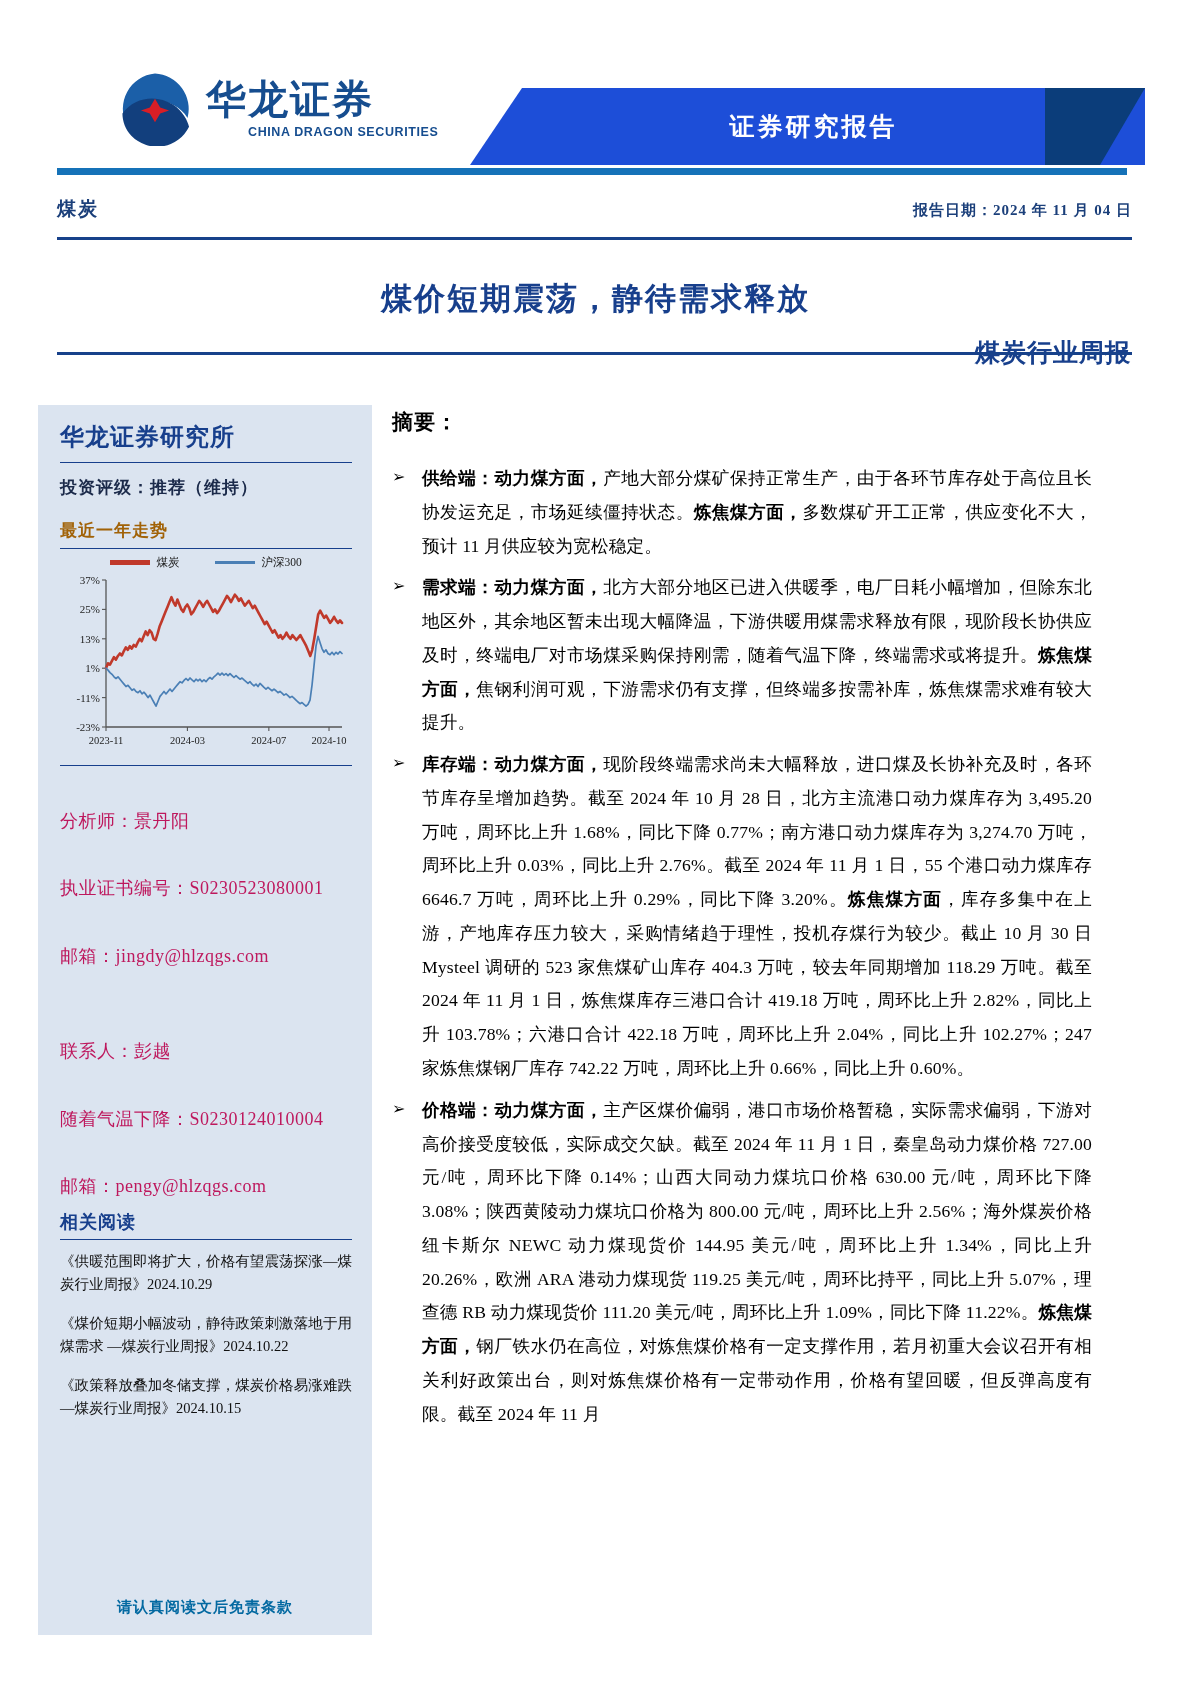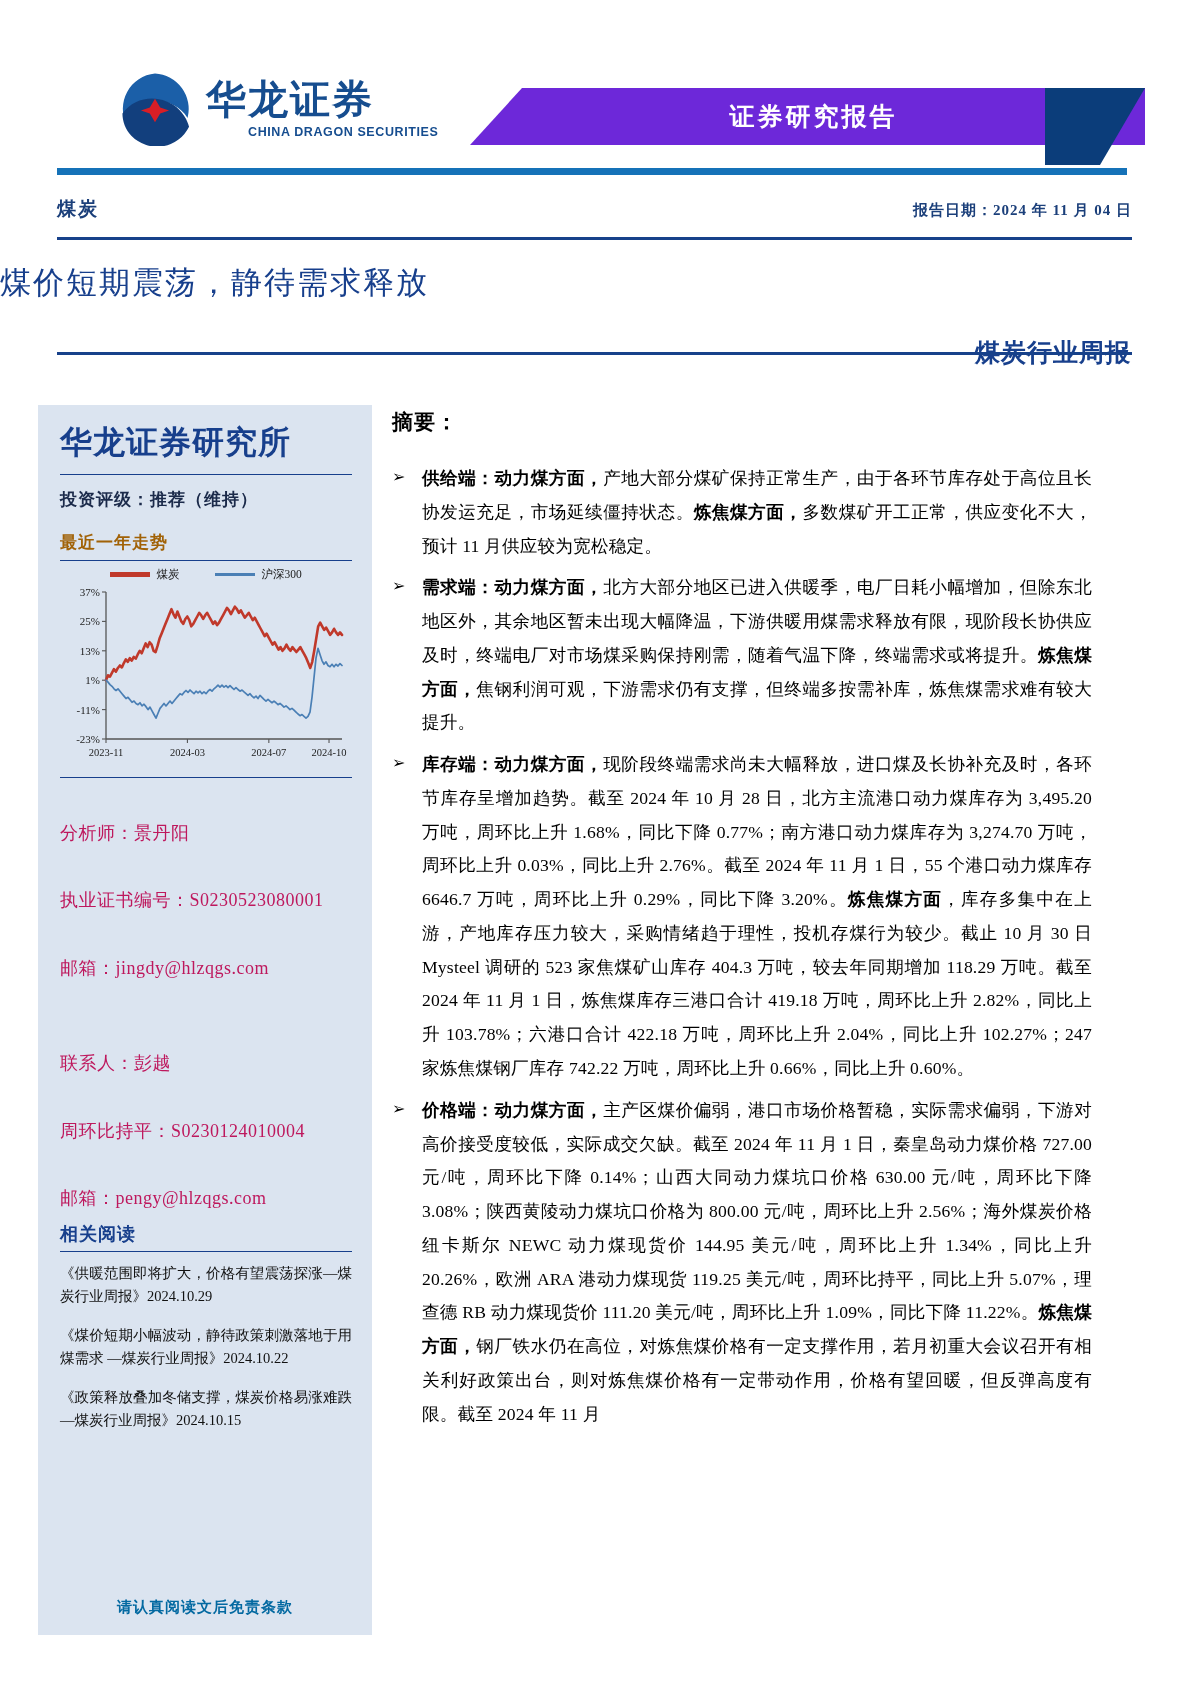--- a/index.html
+++ b/index.html
@@ -55,22 +55,22 @@
     margin-top: 7px;
     margin-left: 42px;
   }
 
   
   .banner {
     position: absolute;
     left: 470px;
     top: 88px;
     width: 675px;
-    height: 57px;
-    background: #6d28d9;
+    height: 77px;
+    background: #1d4ed8;
     clip-path: polygon(52px 0, 100% 0, 100% 100%, 0 100%);
     display: flex;
     align-items: center;
     justify-content: center;
   }
   .banner-text {
     color: #ffffff;
     font-size: 25px;
     font-weight: bold;
     letter-spacing: 3px;
@@ -122,25 +122,26 @@
     left: 57px;
     top: 237px;
     width: 1075px;
     height: 3px;
     background: #17418a;
   }
 
   
   .doc-title {
     position: absolute;
-    top: 262px;
+    top: 278px;
     left: 0;
     width: 1191px;
+    text-align: center;
     font-size: 31px;
-    font-weight: normal;
+    font-weight: bold;
     color: #173f8c;
     letter-spacing: 2px;
     font-family: "Liberation Sans", sans-serif;
   }
   .doc-subtitle {
     position: absolute;
     top: 316px;
     right: 60px;
     font-size: 25px;
     font-weight: bold;
@@ -164,21 +165,21 @@
     left: 38px;
     top: 405px;
     width: 334px;
     height: 1230px;
     background: #dbe4f0;
     padding: 0;
     box-sizing: border-box;
   }
   .sb-inner { padding: 16px 20px 0 22px; }
   .sb-title {
-    font-size: 32px;
+    font-size: 24px;
     font-weight: bold;
     color: #173f8c;
     letter-spacing: 1px;
     padding-bottom: 9px;
   }
   .sb-hr {
     border: 0;
     border-top: 1.6px solid #173f8c;
     margin: 0 0 13px 0;
   }
@@ -393,21 +394,21 @@
           </svg>
       </div>
     </div>
     <hr class="chart-bottom-rule">
 
     <div class="sb-line">分析师：景丹阳</div>
     <div class="sb-line">执业证书编号：S0230523080001</div>
     <div class="sb-line">邮箱：jingdy@hlzqgs.com</div>
     <div class="sb-gap"></div>
     <div class="sb-line">联系人：彭越</div>
-    <div class="sb-line">周环比持平：S0230124010004</div>
+    <div class="sb-line">随着气温下降：S0230124010004</div>
     <div class="sb-line">邮箱：pengy@hlzqgs.com</div>
 
     <div class="related-title">相关阅读</div>
     <hr class="related-hr">
     <div id="related-list">
         <div class="related-item">《供暖范围即将扩大，价格有望震荡探涨—煤炭行业周报》2024.10.29</div>
         <div class="related-item">《煤价短期小幅波动，静待政策刺激落地于用煤需求 —煤炭行业周报》2024.10.22</div>
         <div class="related-item">《政策释放叠加冬储支撑，煤炭价格易涨难跌 —煤炭行业周报》2024.10.15</div>
       </div>
   </div>

